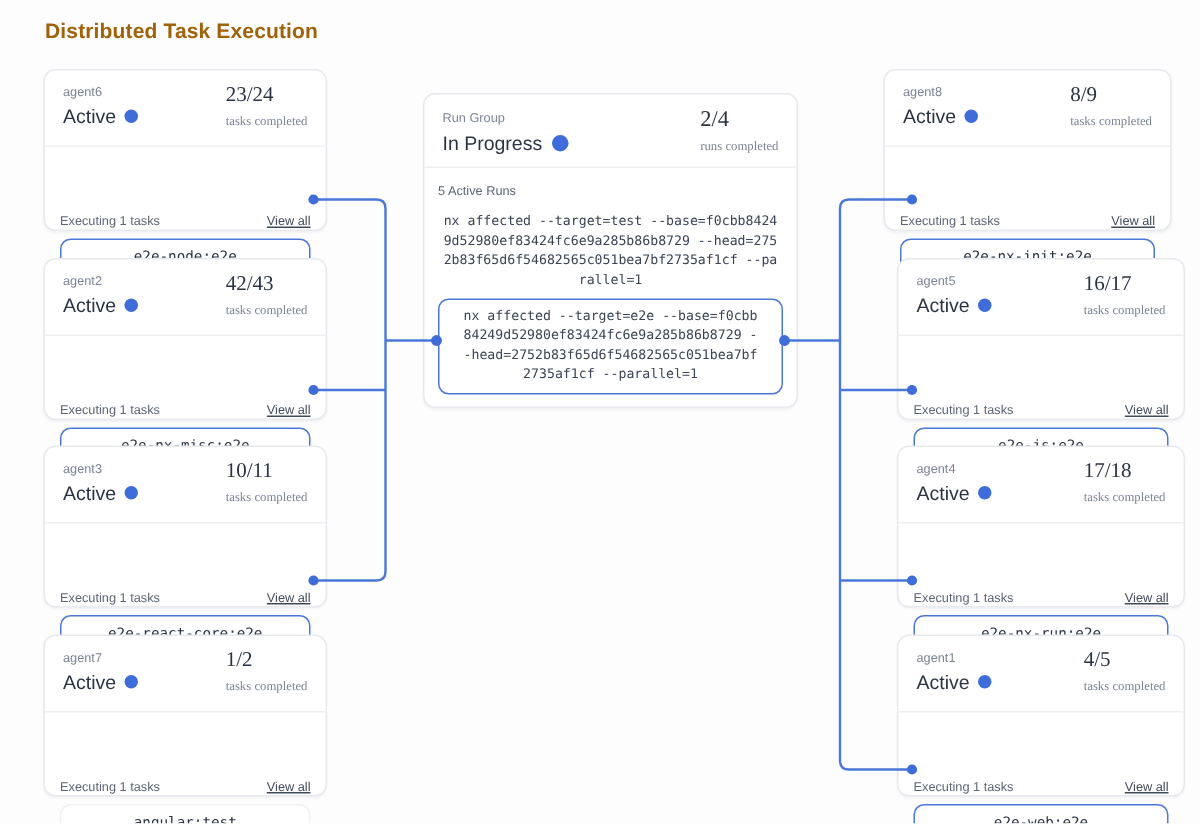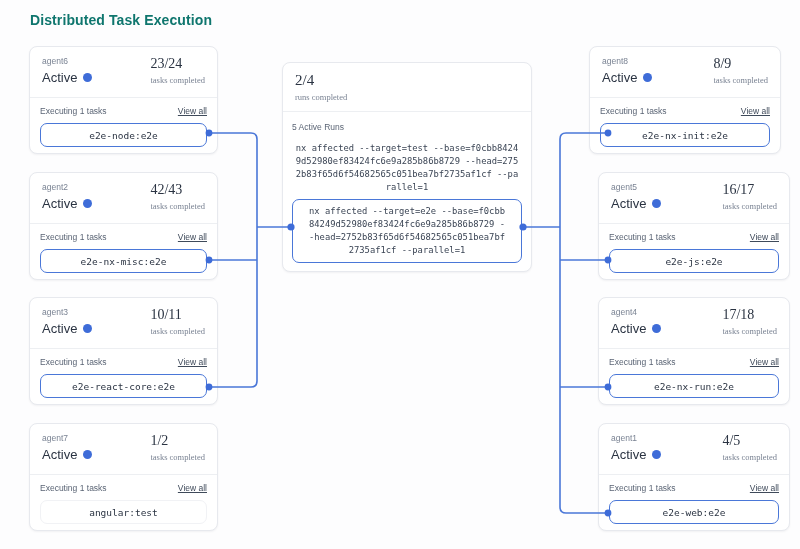--- a/index.html
+++ b/index.html
@@ -1,34 +1,34 @@
 <!DOCTYPE html>
 <html style="--accent-blue: #4a77d8; --dot-blue: #3e6cd8;"><head>
 <meta charset="utf-8">
 <style>
   * { margin:0; padding:0; box-sizing:border-box; }
   html,body { background:#ffffff; }
   body { font-family:"Liberation Sans", sans-serif; color:#2a3342; }
   .stage { position:relative; width:800px; height:549px; background:#fdfdfe; overflow:hidden; }
 
-  .page-title { position:absolute; left:30px; top:12px; font-size:14px; font-weight:700; color:#0f766e; letter-spacing:.1px; }
+  .page-title { position:absolute; left:30px; top:12px; font-size:14px; font-weight:700; color:#a16207; letter-spacing:.1px; }
 
   .card { position:absolute; width:189px; height:108px; background:#ffffff; border:1px solid #e7e9ee;
           border-radius:8px; box-shadow:0 1px 2px rgba(16,24,40,.05); }
   .card.right { width:192px; }
 
   .card-header { display:flex; justify-content:space-between; padding:9px 12px 9px 12px; border-bottom:1px solid #edeff2; height:51px; }
   .agent-name { font-size:8.5px; color:#7a8393; line-height:11px; }
   .agent-status { display:flex; align-items:center; gap:6px; font-size:13px; line-height:17px; color:#2a3342; margin-top:2px; }
   .status-dot { width:9px; height:9px; border-radius:50%; background:var(--dot-blue); display:inline-block; }
   .hdr-right { text-align:left;font-family:Liberation Serif, serif; }
   .count { font-size:14px; line-height:15px; color:#2a3342; }
   .count-label { font-size:8.5px; color:#7a8393; margin-top:4px; }
 
-  .card-body { padding:8px 10px 9px 10px; }
+  .card-body { padding:8px 10px 9px 10px;margin-top:36px; }
   .exec-row { display:flex; justify-content:space-between; align-items:baseline; height:11px; }
   .exec-label { font-size:8.5px; color:#5b6575; }
   .view-all { font-size:8.5px; color:#3f4a5a; text-decoration:underline; cursor:pointer; }
   .pill { margin-top:6px; height:24px; border:1.5px solid var(--accent-blue); border-radius:7px; background:#fff;
           display:flex; align-items:center; justify-content:center;
           font-family:"DejaVu Sans Mono","Liberation Mono",monospace; font-size:9.5px; color:#2a3342; }
   .pill.plain { border-color:#f1f2f5; }
 
   .run-panel { position:absolute; left:282px; top:62px; width:250px; height:210px; background:#ffffff;
                border:1px solid #e7e9ee; border-radius:8px; box-shadow:0 1px 2px rgba(16,24,40,.05); }
@@ -139,20 +139,27 @@
       <div class="exec-row">
         <span class="exec-label">Executing 1 tasks</span>
         <a class="view-all">View all</a>
       </div>
       <div class="pill plain">angular:test</div>
     </div>
   </div>
 
   <div class="run-panel">
     <div class="run-header">
+      <div>
+        <div class="run-label">Run Group</div>
+        <div class="run-status">
+            <span>In Progress</span>
+            <span class="status-dot" style="width:11px;height:11px;"></span>
+          </div>
+      </div>
       <div class="hdr-right">
         <div class="count" style="font-size:15px;">2/4</div>
         <div class="count-label">runs completed</div>
       </div>
     </div>
     <div class="run-body">
       <div class="active-runs">5 Active Runs</div>
       <div class="cmd cmd-plain">nx affected --target=test --base=f0cbb84249d52980ef83424fc6e9a285b86b8729 --head=2752b83f65d6f54682565c051bea7bf2735af1cf --parallel=1</div>
       <div class="cmd cmd-box">nx affected --target=e2e --base=f0cbb84249d52980ef83424fc6e9a285b86b8729 --head=2752b83f65d6f54682565c051bea7bf2735af1cf --parallel=1</div>
     </div>

